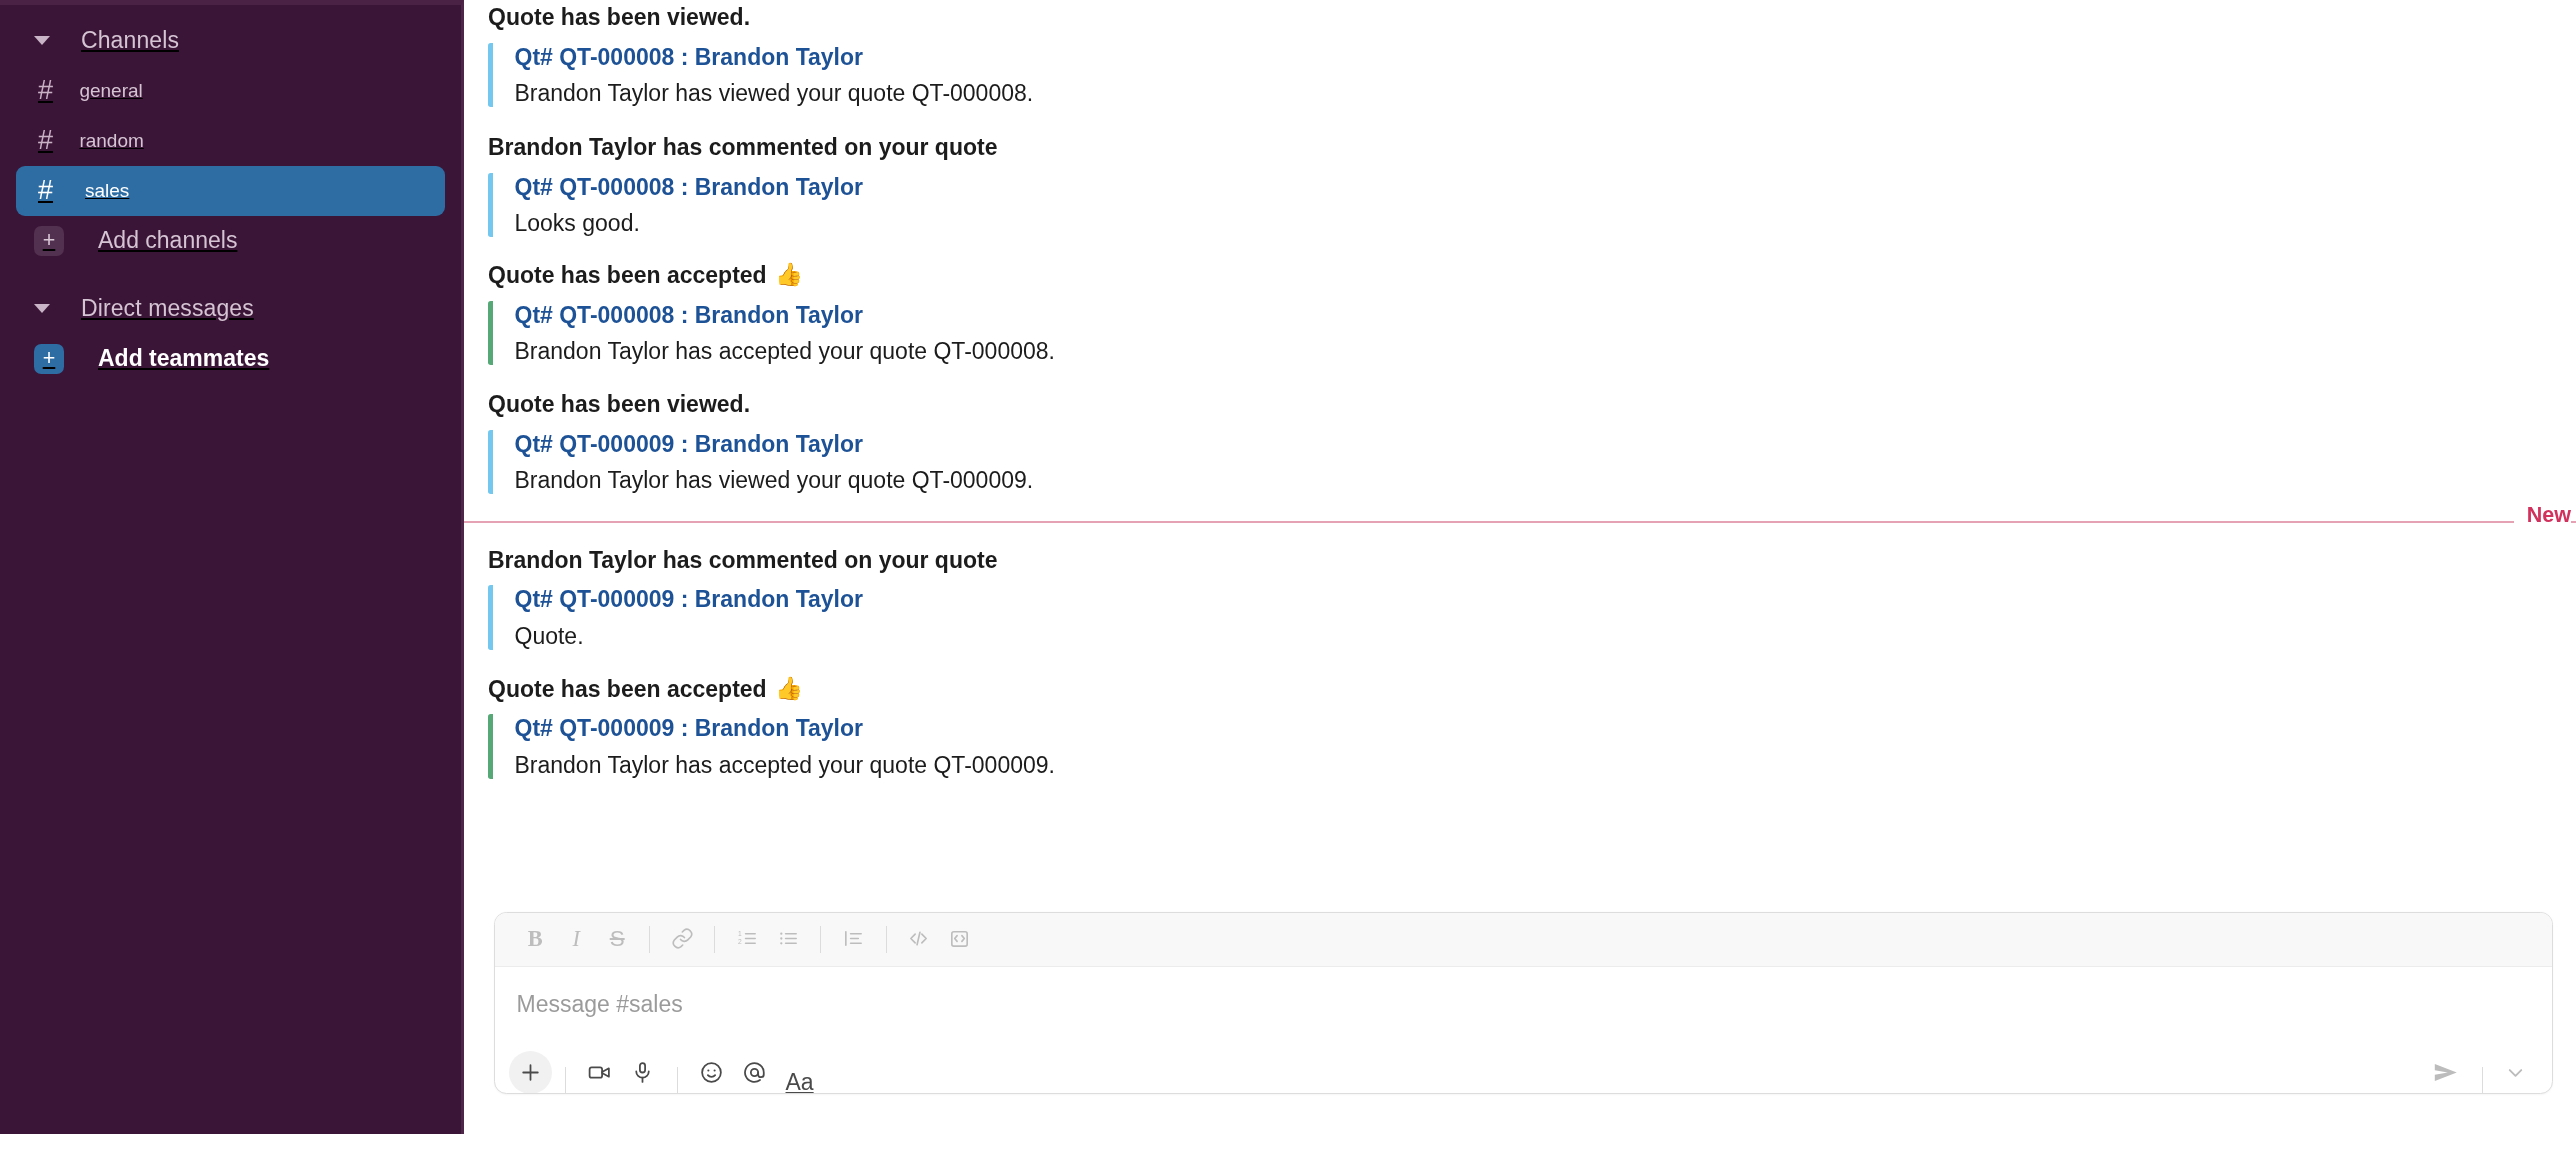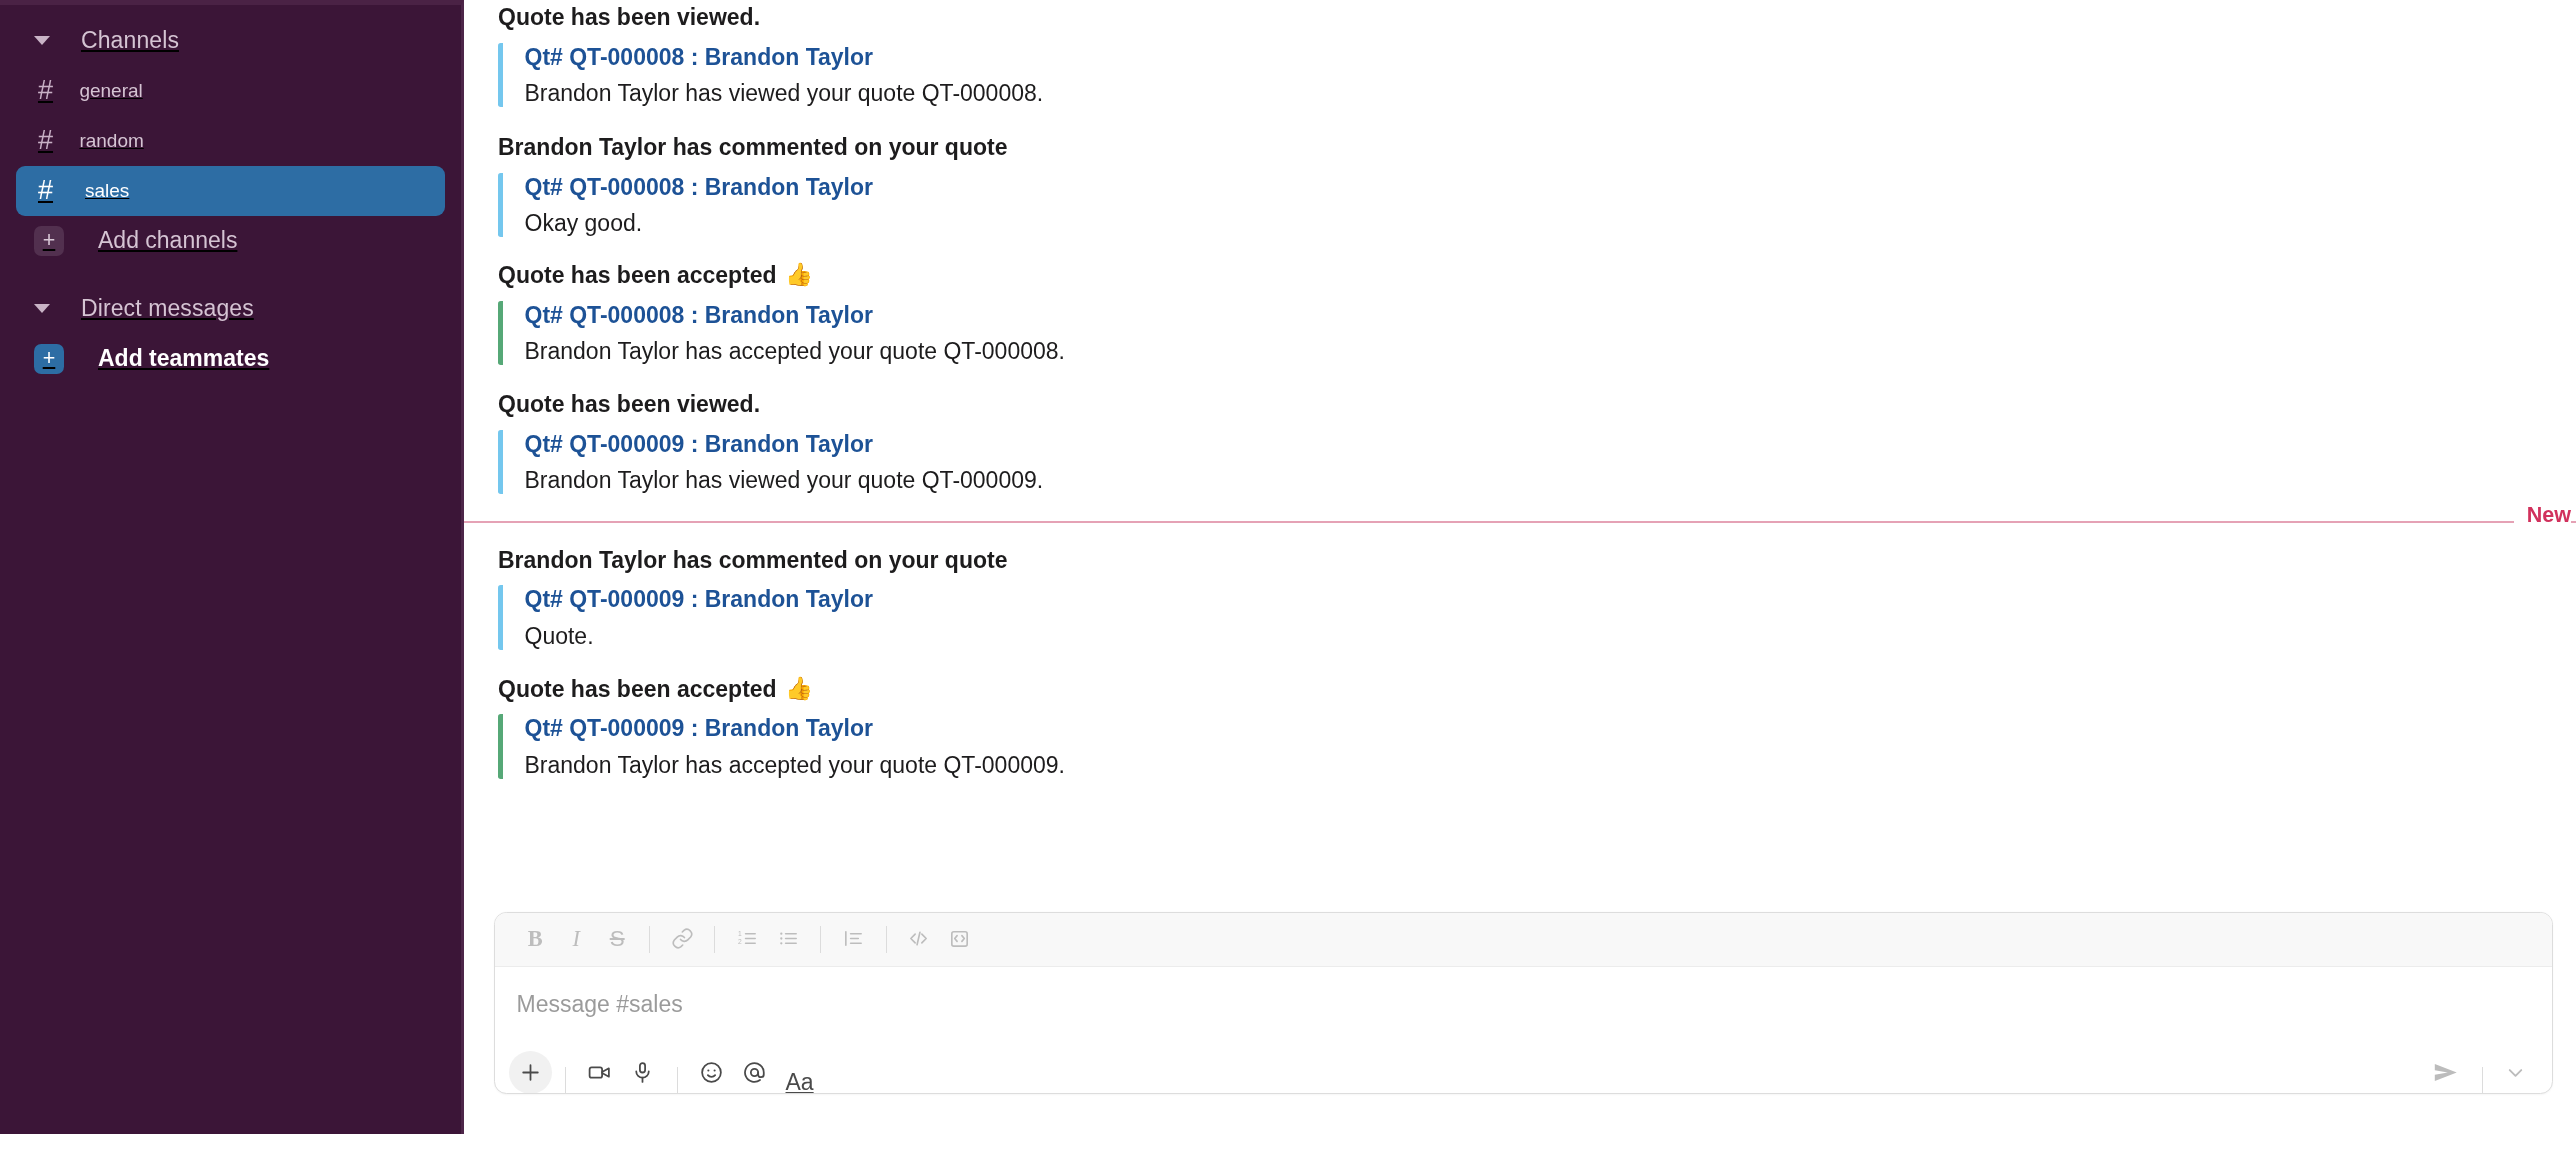--- a/index.html
+++ b/index.html
@@ -135,21 +135,21 @@
     flex: 1 1 auto;
     height: 1168px;
     background: #ffffff;
     overflow: hidden;
   }
 
   .messages {
     position: absolute;
     left: 0; right: 0;
     top: 0;
-    padding: 0 0 0 34px;
+    padding: 0 0 0 24px;
   }
 
   .msg-group { padding: 0; }
 
   .msg-title {
     font-size: 23px;
     font-weight: 700;
     color: #1d1c1d;
     line-height: 1.15;
     display: flex;
@@ -387,21 +387,21 @@
         </div>
       </div>
 
       <div class="msg-group" style="padding-top:27px;">
         <div class="msg-title">
           <span>Brandon Taylor has commented on your quote</span>
           <span class="emoji"></span>
         </div>
         <div class="attachment">
           <a class="att-link" href="#">Qt# QT-000008 : Brandon Taylor</a>
-          <span class="att-text">Okay good.</span>
+          <span class="att-text">Looks good.</span>
         </div>
       </div>
 
       <div class="msg-group" style="padding-top:25px;">
         <div class="msg-title">
           <span>Quote has been accepted</span>
           <span class="emoji">👍</span>
         </div>
         <div class="attachment accepted">
           <a class="att-link" href="#">Qt# QT-000008 : Brandon Taylor</a>

